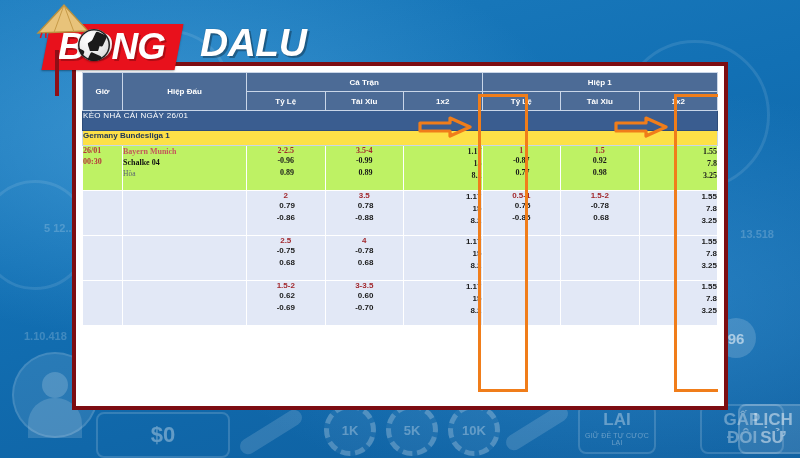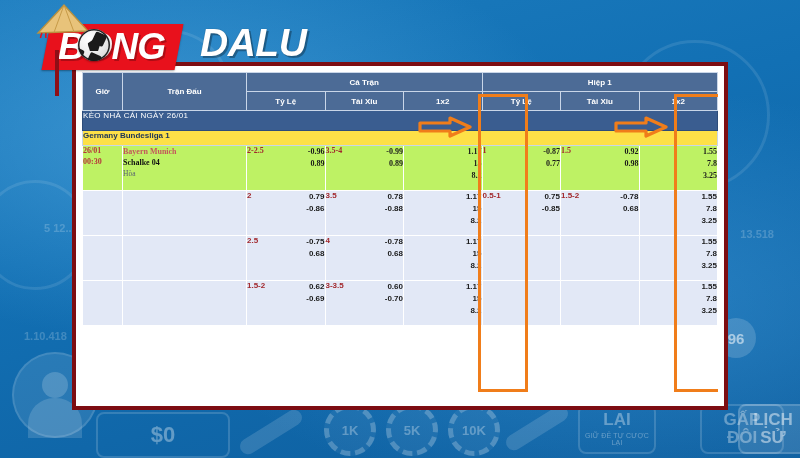--- a/index.html
+++ b/index.html
@@ -159,21 +159,21 @@
   }
   tr.r1 td { background: #bef264; font-family: Liberation Serif, serif; }
   tr.r2 td, tr.r3 td, tr.r4 td { background: #e2e8f6; }
 
   .cell-time { text-align:left; color:#b6353a; font-weight:bold; font-size:8px; line-height:1.35; }
   .cell-match { text-align:left; line-height:1.42; }
   .team-home { color:#c4565b; font-weight:bold; font-size:8px; }
   .team-away { color:#111; font-weight:bold; font-size:8px; }
   .team-draw { color:#5a6472; font-size:7.5px; }
 
-  .oddpair { display:flex; justify-content:space-between; align-items:flex-start; }
+  .oddpair { display:flex; justify-content:space-between; align-items:center;flex-direction:column; }
   .hcp { color:#a2282d; font-weight:bold; font-size:8px; }
   .vals { text-align:right; color:#1a1a1a; font-weight:bold; font-size:8px; line-height:1.5; }
   .vals div { white-space:nowrap; }
   .c1x2 { text-align:right; color:#1a1a1a; font-weight:bold; font-size:8px; line-height:1.5; }
 
   
   .ann-box {
     position:absolute; border: 3px solid #f07d1a; pointer-events:none; z-index: 30;
   }
   .ann-arrow { position:absolute; z-index: 31; pointer-events:none; }
@@ -231,21 +231,21 @@
   <div class="logo-dalu">DALU</div>
 </div>
 
 <div class="frame">
   <div class="frame-inner">
 
     <table class="odds">
       <thead>
         <tr>
           <th class="hdr-giocol" rowspan="2">Giờ</th>
-          <th class="hdr-match" rowspan="2">Trận Đấu</th>
+          <th class="hdr-match" rowspan="2">Hiệp Đấu</th>
           <th colspan="3">Cả Trận</th>
           <th colspan="3">Hiệp 1</th>
         </tr>
         <tr>
           <th class="col-tyle">Tỷ Lệ</th>
           <th class="col-tx">Tài Xỉu</th>
           <th class="col-1x2">1x2</th>
           <th class="col-tyle">Tỷ Lệ</th>
           <th class="col-tx">Tài Xỉu</th>
           <th class="col-1x2">1x2</th>

